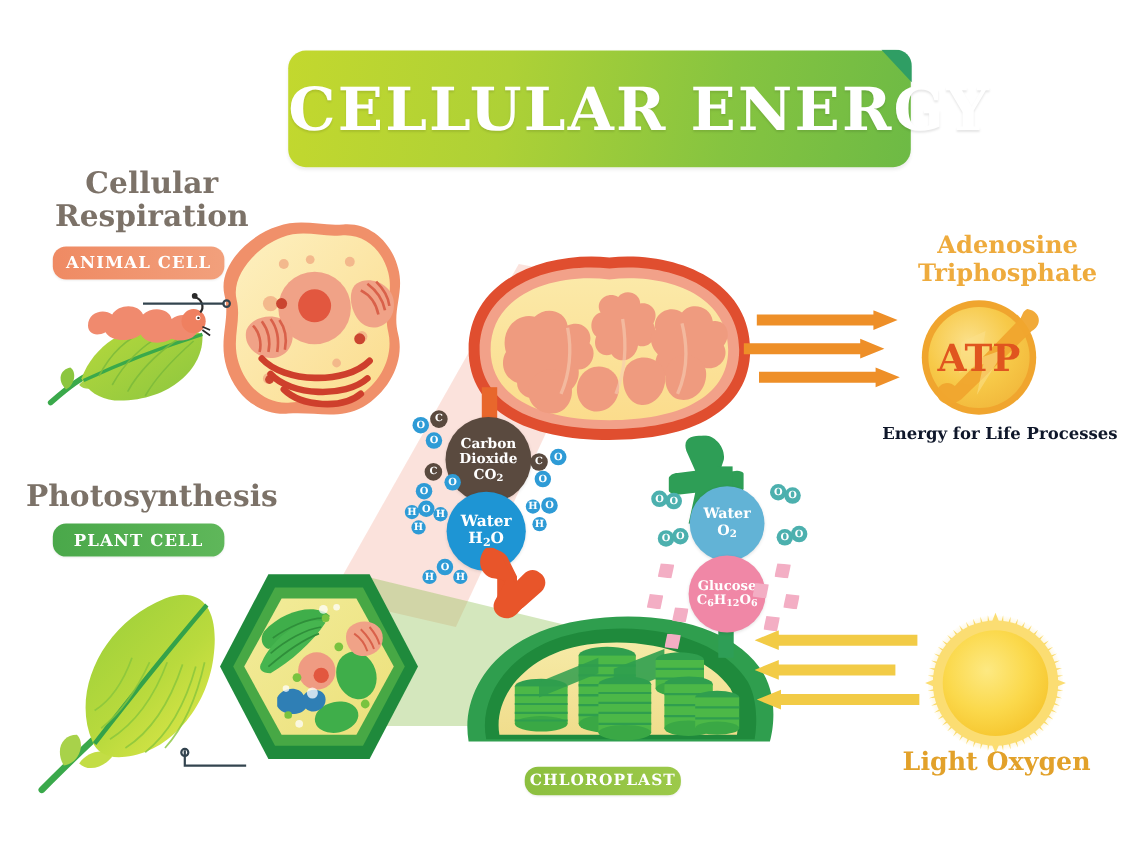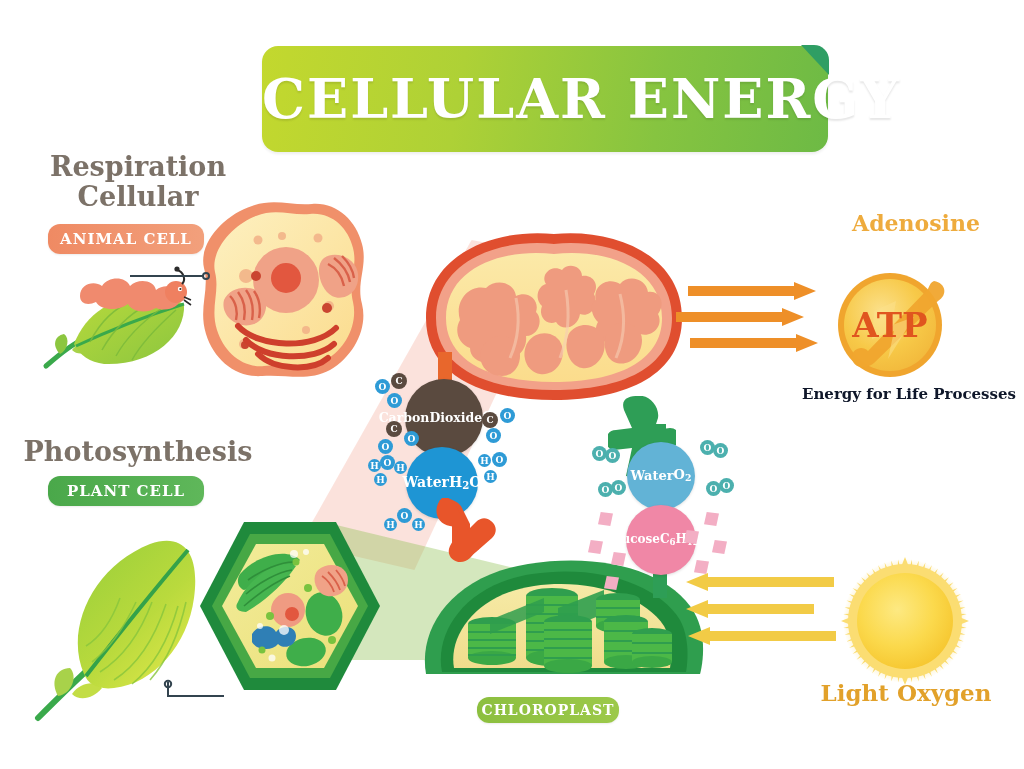--- a/index.html
+++ b/index.html
@@ -104,21 +104,21 @@
 
   
   #arrows-to-atp{left:676px;top:282px;width:146px;height:78px;}
   #arrows-light{left:686px;top:573px;width:150px;height:80px;}
   #arrow-down-red{left:432px;top:498px;width:70px;height:76px;}
   #arrow-up-green{left:608px;top:396px;width:68px;height:84px;}
 
   
   .bubble{
     border-radius:50%;
-    display:flex;flex-direction:row;align-items:center;justify-content:center;
+    display:flex;flex-direction:column;align-items:center;justify-content:center;
     color:#fff;text-align:center;
     font-family:"DejaVu Serif", serif;font-weight:bold;
     box-shadow:0 1px 3px rgba(0,0,0,.12);
     line-height:1.12;
   }
   #bubble-co2{left:405px;top:379px;width:78px;height:78px;background:#5a4a3f;font-size:12.5px;}
   #bubble-h2o{left:406px;top:447px;width:72px;height:72px;background:#1e95d4;font-size:14px;}
   #bubble-o2{left:627px;top:442px;width:68px;height:68px;background:#62b3d6;font-size:13px;}
   #bubble-glucose{left:626px;top:505px;width:70px;height:70px;background:#f087a6;font-size:12px;}
   .stem{position:absolute;}
@@ -154,22 +154,22 @@
 
   <div class="abs" id="title-banner">
     <div class="fold"></div>
     <div id="title-text">CELLULAR ENERGY</div>
   </div>
 
   <div class="beam" id="beam-animal"></div>
   <div class="beam" id="beam-plant"></div>
 
   <div class="abs section-head" id="cellular-respiration-head">
+    <div>Cellular</div>
     <div>Respiration</div>
-    <div>Cellular</div>
   </div>
   <div class="abs pill" id="animal-cell-pill">ANIMAL CELL</div>
 
   <div class="abs pill" id="plant-cell-pill">PLANT CELL</div>
   <div class="abs section-head" id="photosynthesis-head">Photosynthesis</div>
 
   <svg class="abs" id="leaf-top" viewBox="0 0 182 122">
     <defs>
       <linearGradient id="leafG1" x1="0" y1="0" x2="1" y2="1">
         <stop offset="0%" stop-color="#b7d93c"></stop>
@@ -291,20 +291,21 @@
   <svg class="abs" id="arrows-to-atp" viewBox="0 0 146 78">
     <g fill="#ee8f28">
       <path d="M12,4 H118 L118,0 L140,9 L118,18 L118,14 H12 Z" transform="translate(0,0)"></path>
       <path d="M0,30 H106 L106,26 L128,35 L106,44 L106,40 H0 Z"></path>
       <path d="M14,56 H120 L120,52 L142,61 L120,70 L120,66 H14 Z"></path>
     </g>
   </svg>
 
   <div class="abs" id="atp-title">
     <div>Adenosine</div>
+    <div>Triphosphate</div>
   </div>
   <svg class="abs" id="atp-figure" viewBox="0 0 128 116">
     <defs>
       <radialGradient id="atpG" cx="40%" cy="35%" r="70%">
         <stop offset="0%" stop-color="#fbe08a"></stop>
           <stop offset="60%" stop-color="#f7c948"></stop>
         <stop offset="100%" stop-color="#f2b93c"></stop>
       </radialGradient>
     </defs>
     <circle cx="60" cy="58" r="52" fill="#f0a52e"></circle>

